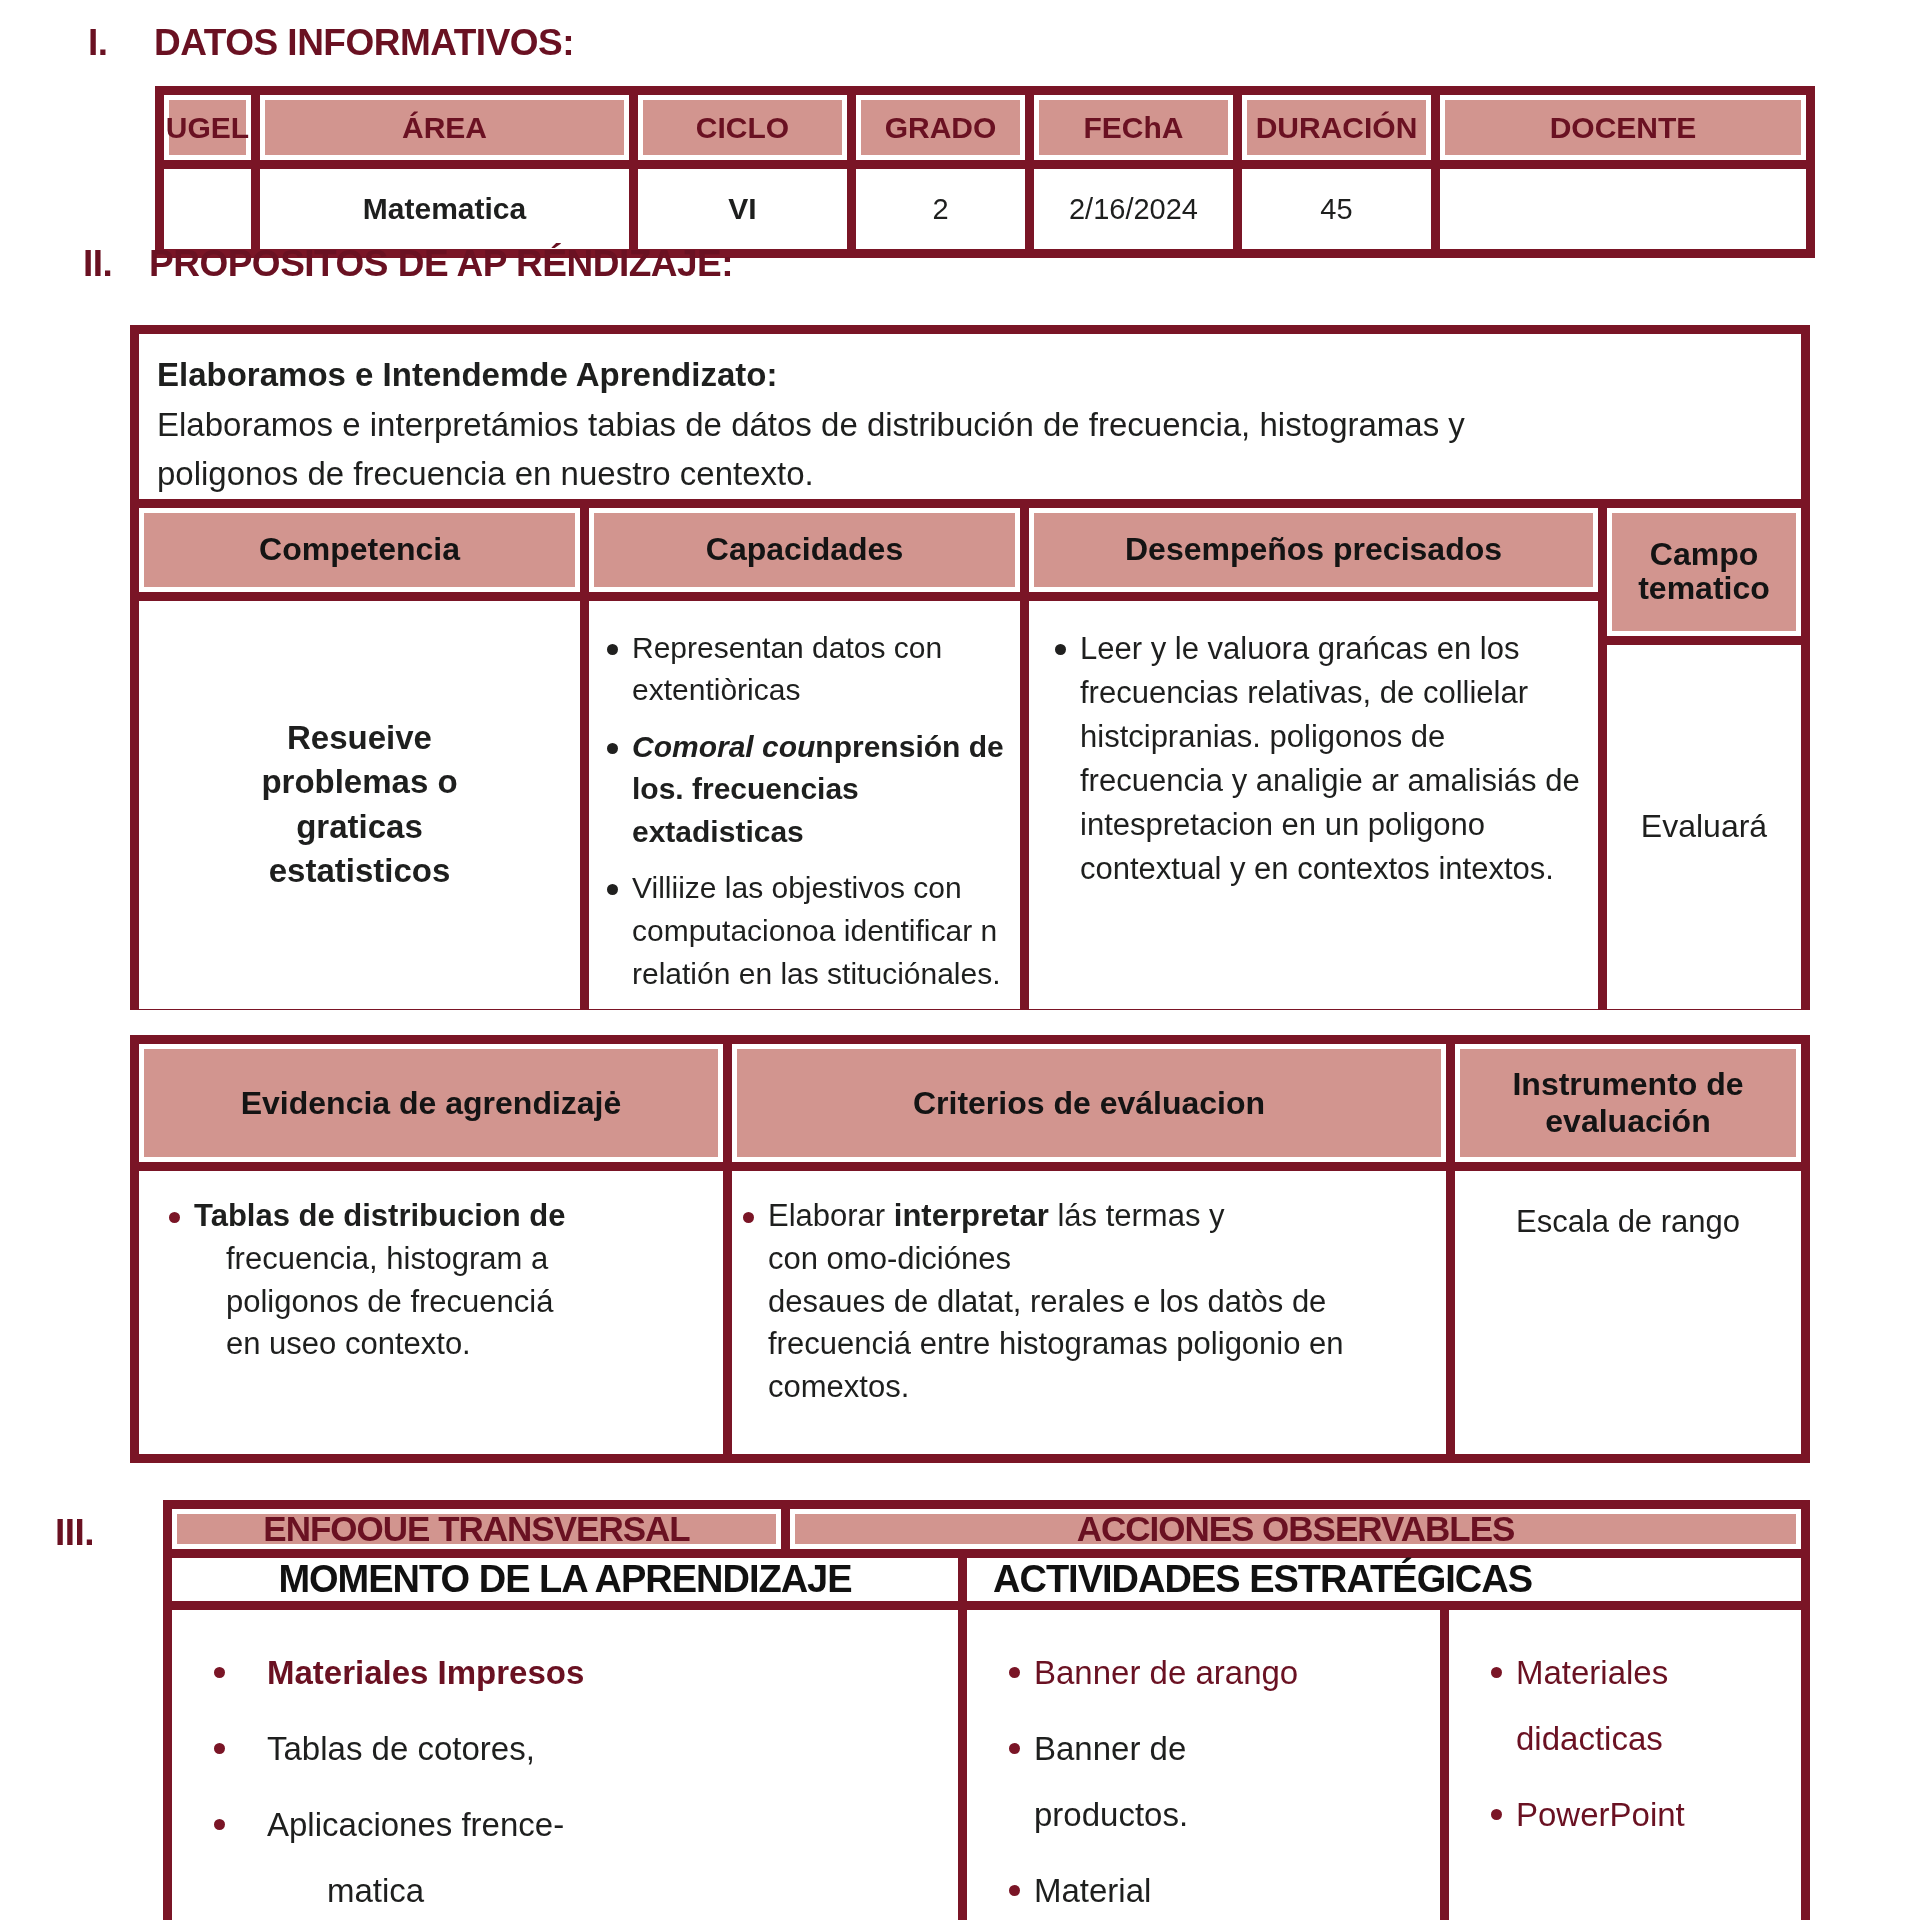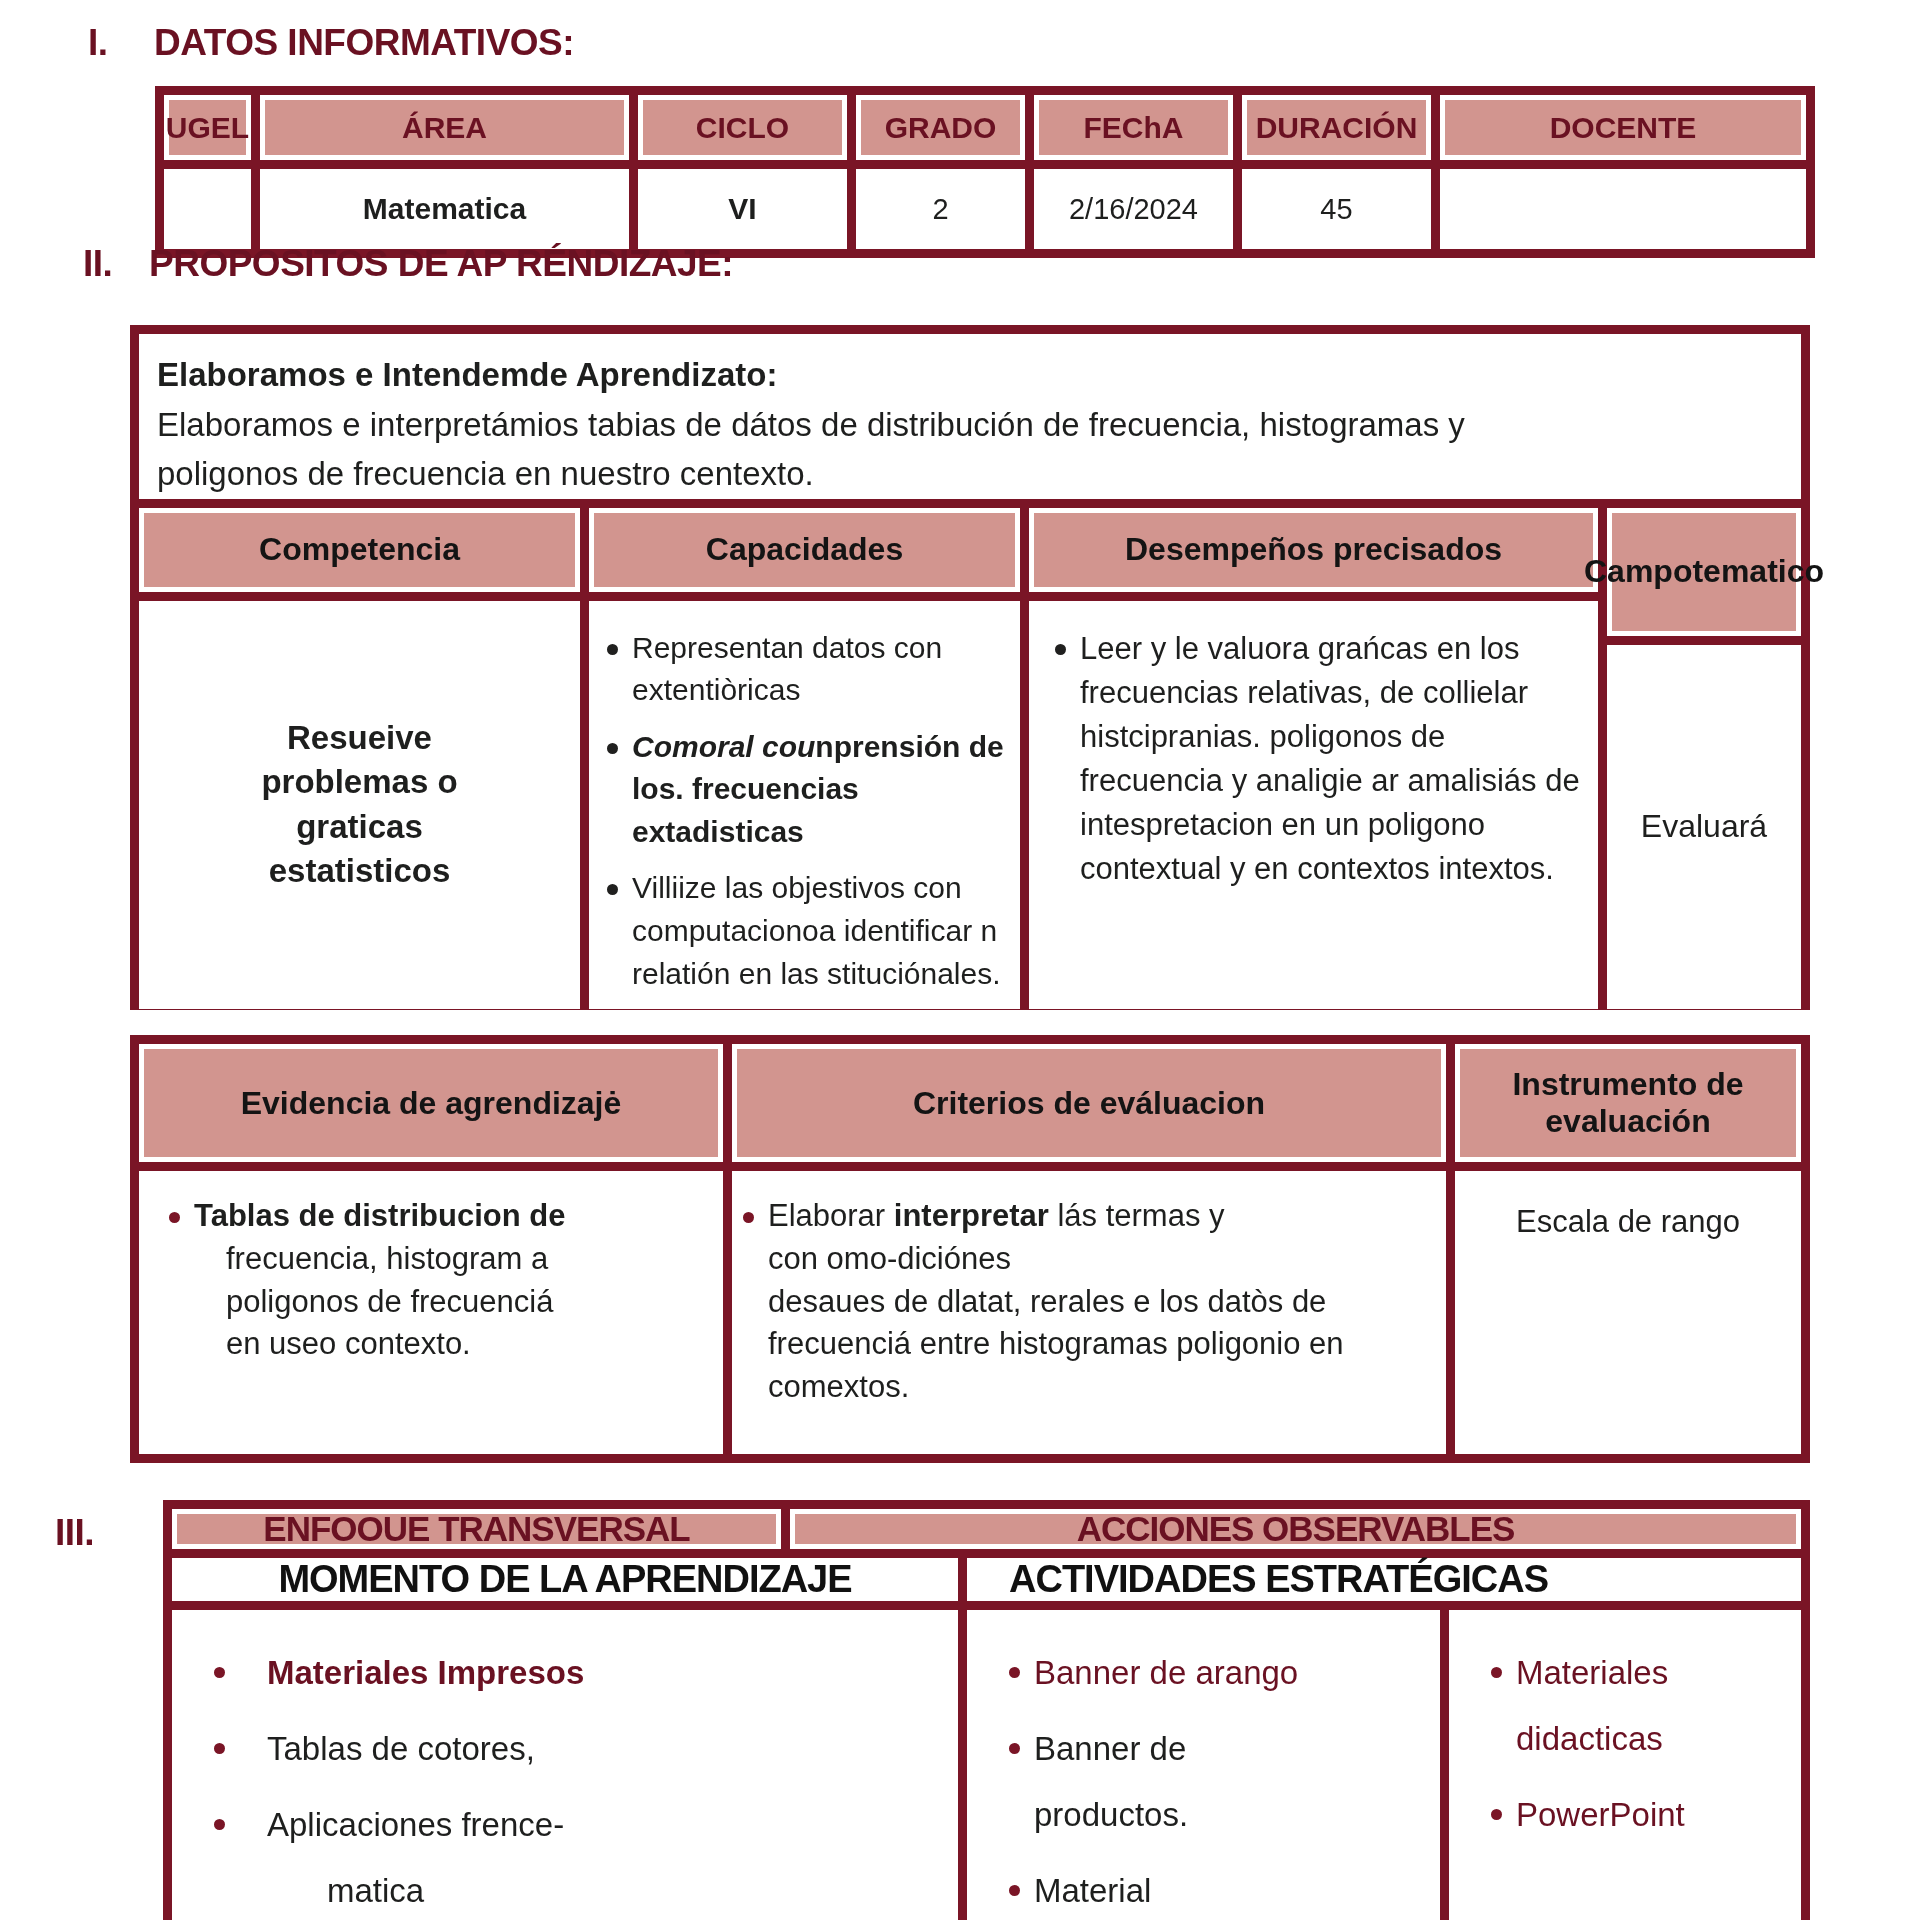--- a/index.html
+++ b/index.html
@@ -28,21 +28,21 @@
   .t1 .vc.bold{font-weight:bold;font-size:30px;}
 
   
   .t2{position:absolute;left:130px;top:325px;width:1680px;height:685px;border:9px solid var(--border);display:flex;flex-direction:column;background:#fff;}
   .t2-intro{height:170px;padding:16px 18px 0 18px;font-size:33px;line-height:1.5;}
   .t2-intro .ttl{font-weight:bold;}
   .t2-cols{flex:1;display:flex;border-top:9px solid var(--border);}
   .t2col{display:flex;flex-direction:column;border-right:9px solid var(--border);}
   .t2col.last{border-right:none;}
   .t2col .head{height:84px;font-weight:bold;font-size:32px;color:#141414;line-height:1.05;}
-  .t2col.campo .head{height:128px;flex-direction:row;}
+  .t2col.campo .head{height:128px;flex-direction:column;}
   .t2col .bodyc{flex:1;border-top:9px solid var(--border);background:#fff;}
   .w-comp{width:450px;}
   .w-cap{width:440px;}
   .w-des{width:578px;}
   .w-campo{width:194px;}
   .comp-body{display:flex;align-items:center;justify-content:center;}
   .comp-body .txt{width:240px;text-align:center;font-weight:bold;font-size:33px;line-height:1.35;}
   .campo-body{display:flex;align-items:center;justify-content:center;font-size:32px;}
 
   
@@ -69,21 +69,21 @@
   .inst-txt{text-align:center;padding-top:6px;}
 
   
   .t4{position:absolute;left:163px;top:1500px;width:1647px;height:430px;border:9px solid var(--border);display:flex;flex-direction:column;background:#fff;}
   .t4-r1{display:flex;height:92px;}
   .t4-r1 .cell{border-right:9px solid var(--border);font-weight:bold;font-size:35px;color:var(--maroon);letter-spacing:-1px;}
   .t4-r1 .cell.last{border-right:none;}
   .t4-r2{display:flex;height:104px;border-top:9px solid var(--border);}
   .t4-r2 .cell{border-right:9px solid var(--border);display:flex;align-items:center;font-weight:bold;font-size:38px;letter-spacing:-1px;color:#111;}
   .t4-r2 .cell.c1{justify-content:center;}
-  .t4-r2 .cell.last{border-right:none;padding-left:42px;}
+  .t4-r2 .cell.last{border-right:none;padding-left:26px;}
   .t4-r3{flex:1;display:flex;border-top:9px solid var(--border);}
   .t4-r3 .col{border-right:9px solid var(--border);padding:30px 0 0 40px;}
   .t4-r3 .col.last{border-right:none;}
   .w-mom{width:795px;}
   .w-act{width:482px;}
   .w-mat{width:352px;}
 
   .list32{font-size:33px;line-height:2.0;}
   .li{display:flex;margin-bottom:10px;}
   .li .dot{margin-top:27px;}

